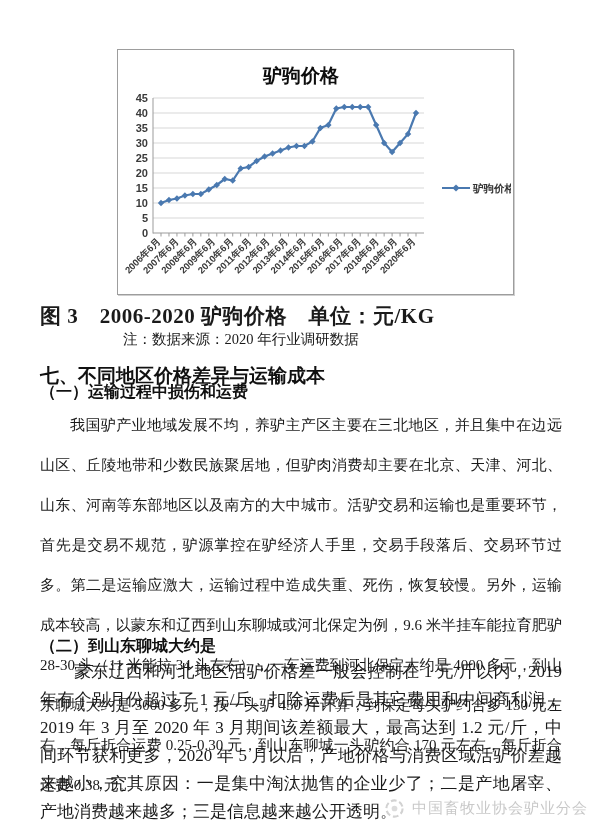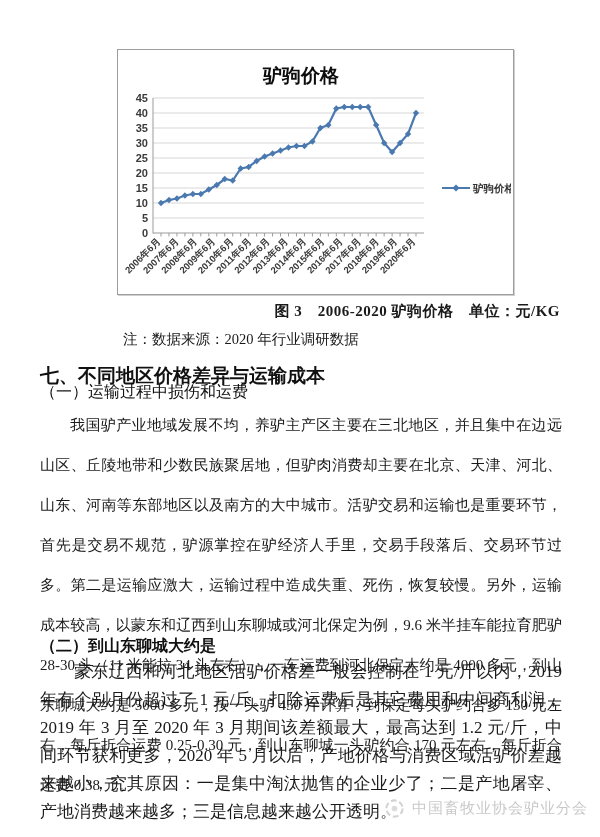--- a/index.html
+++ b/index.html
@@ -15,33 +15,33 @@
   .figure svg{display:block;width:393px;height:242px;}
   .grid line{stroke:#d7d7d7;stroke-width:1;}
   [data-name="chart-axes"] line{stroke:#9b9b9b;stroke-width:1;}
   [data-name="chart-x-ticks"] line{stroke:#9b9b9b;stroke-width:1;}
   .ylab text{font-family:"Liberation Sans",sans-serif;font-size:11px;font-weight:700;fill:#3a3a3a;}
   .xlab text{font-family:"Liberation Sans",sans-serif;font-size:9.5px;font-weight:700;fill:#3a3a3a;}
   .ctitle{font-family:"Liberation Sans",sans-serif;font-size:19px;font-weight:700;fill:#0d0d0d;}
   .ltext{font-family:"Liberation Sans",sans-serif;font-size:10.5px;font-weight:700;fill:#333;}
   
   .caption{
-    position:absolute;left:40px;top:302px;width:520px;text-align:right;
-    font-weight:700;font-size:15px;letter-spacing:.5px;
+    position:absolute;left:40px;top:302px;width:520px;text-align:left;
+    font-weight:700;font-size:21px;letter-spacing:.5px;
   }
   .note{
     position:absolute;left:78px;top:330px;width:480px;font-size:14.5px;margin-left:45px;
   }
   .h1{
     position:absolute;left:40px;top:354px;width:520px;
     font-family:"Liberation Sans","DejaVu Sans",sans-serif;font-weight:700;font-size:19px;color:#111;margin-top:9px;
   }
   .h2a{
     position:absolute;left:40px;top:382px;width:520px;
-    font-family:"Liberation Sans","DejaVu Sans",sans-serif;font-weight:400;font-size:16px;color:#111;
+    font-family:"Liberation Sans","DejaVu Sans",sans-serif;font-weight:700;font-size:16px;color:#111;
   }
   .p1{
     position:absolute;left:40px;top:405px;width:522px;
     font-size:15px;line-height:40px;text-align:justify;text-indent:2em;
   }
   .h2b{
     position:absolute;left:40px;top:636px;width:520px;
     font-family:"Liberation Sans","DejaVu Sans",sans-serif;font-weight:700;font-size:16px;color:#111;
   }
   .p2{

